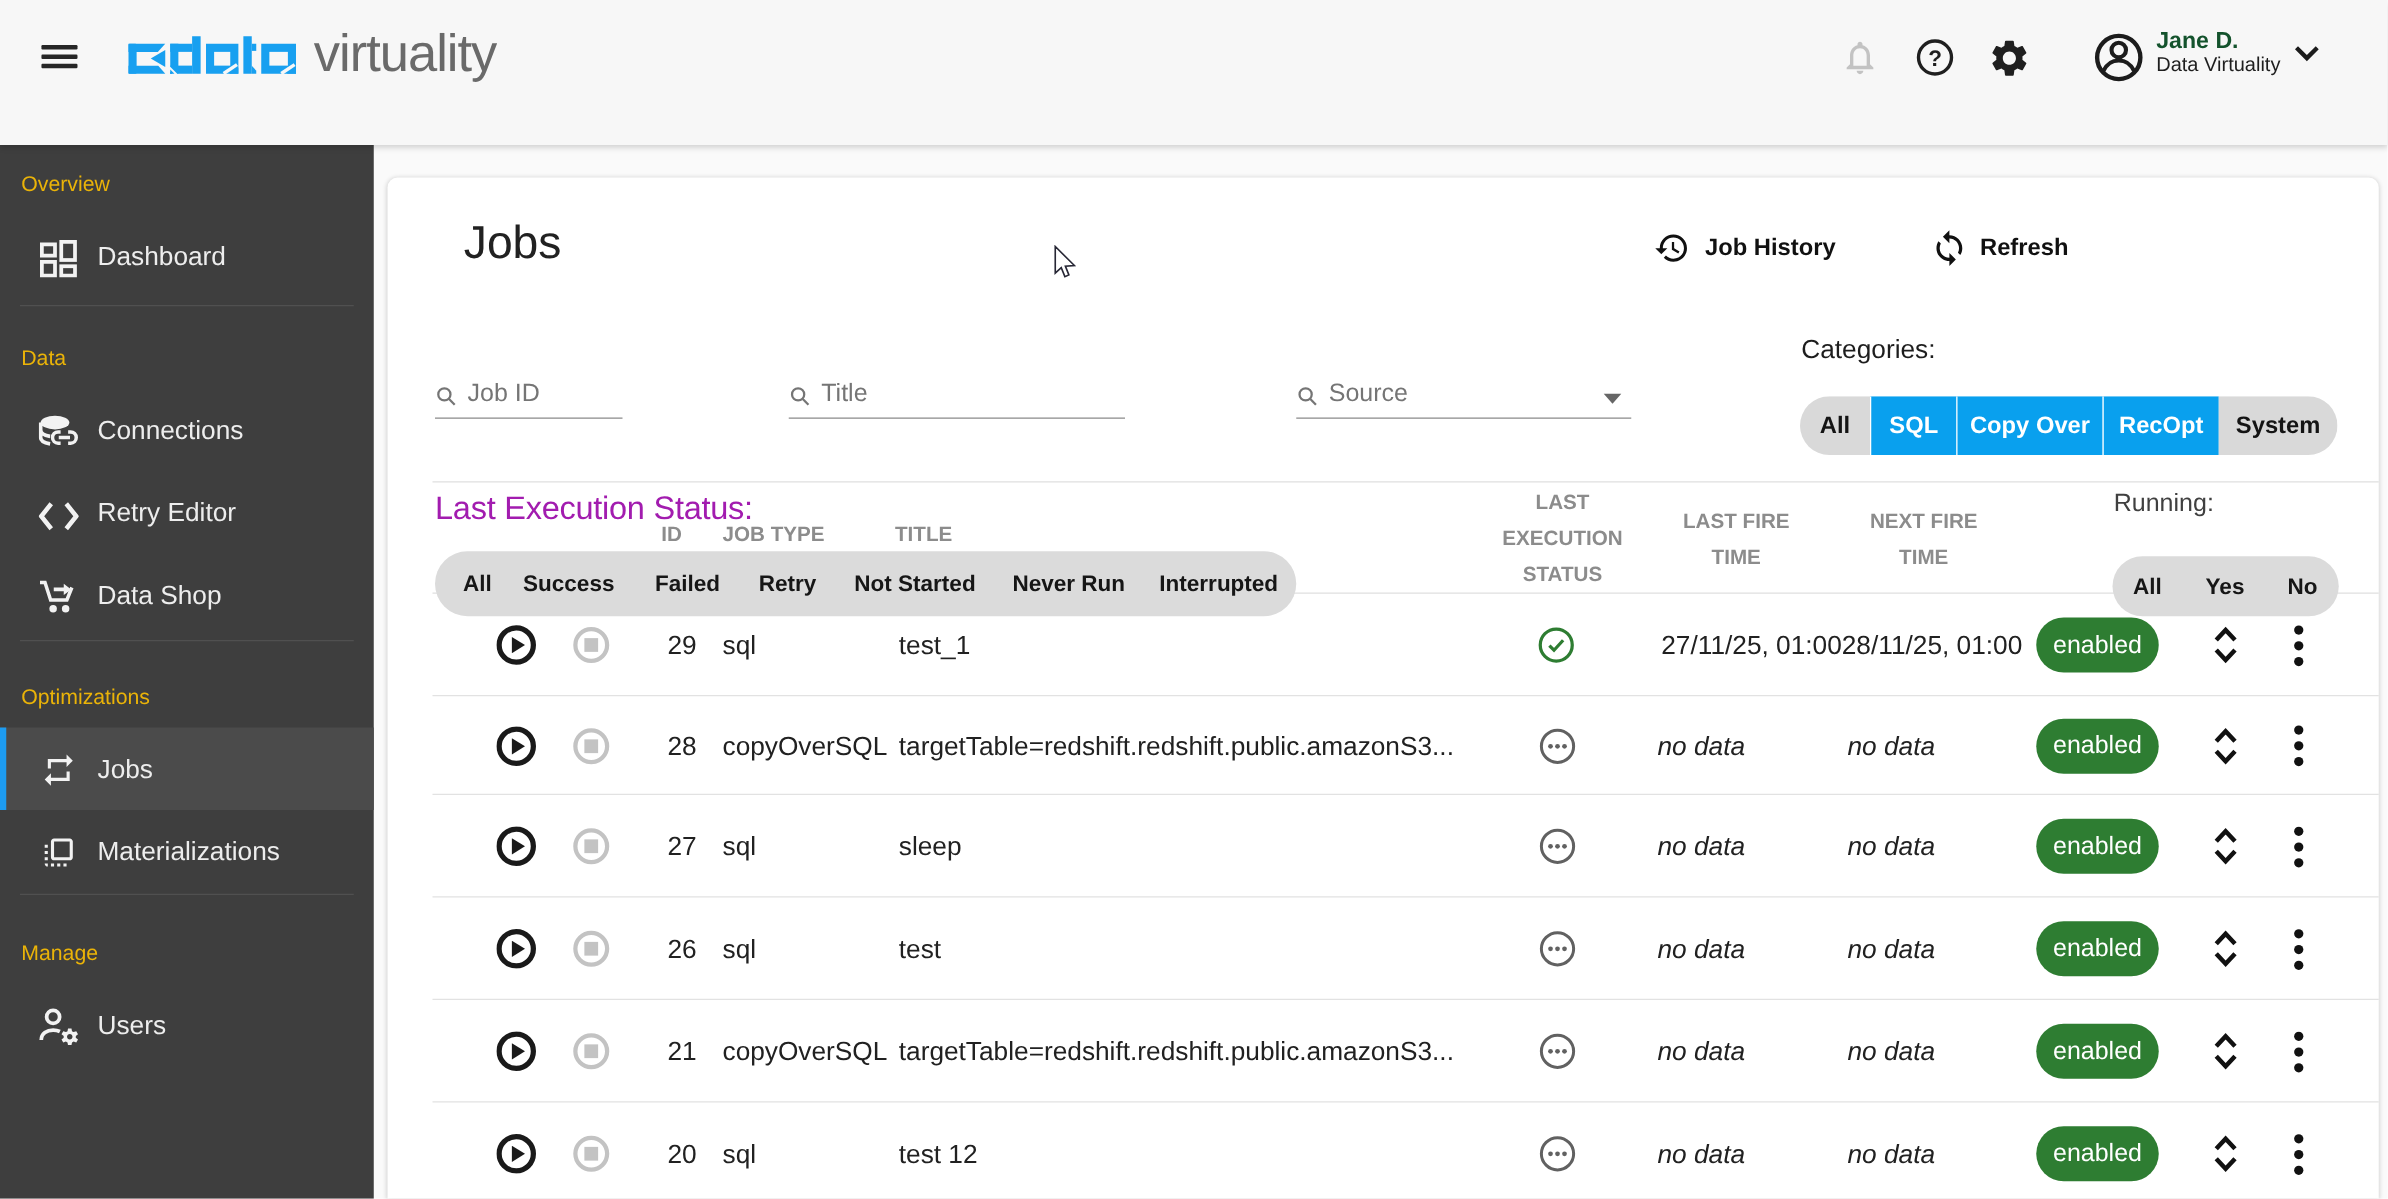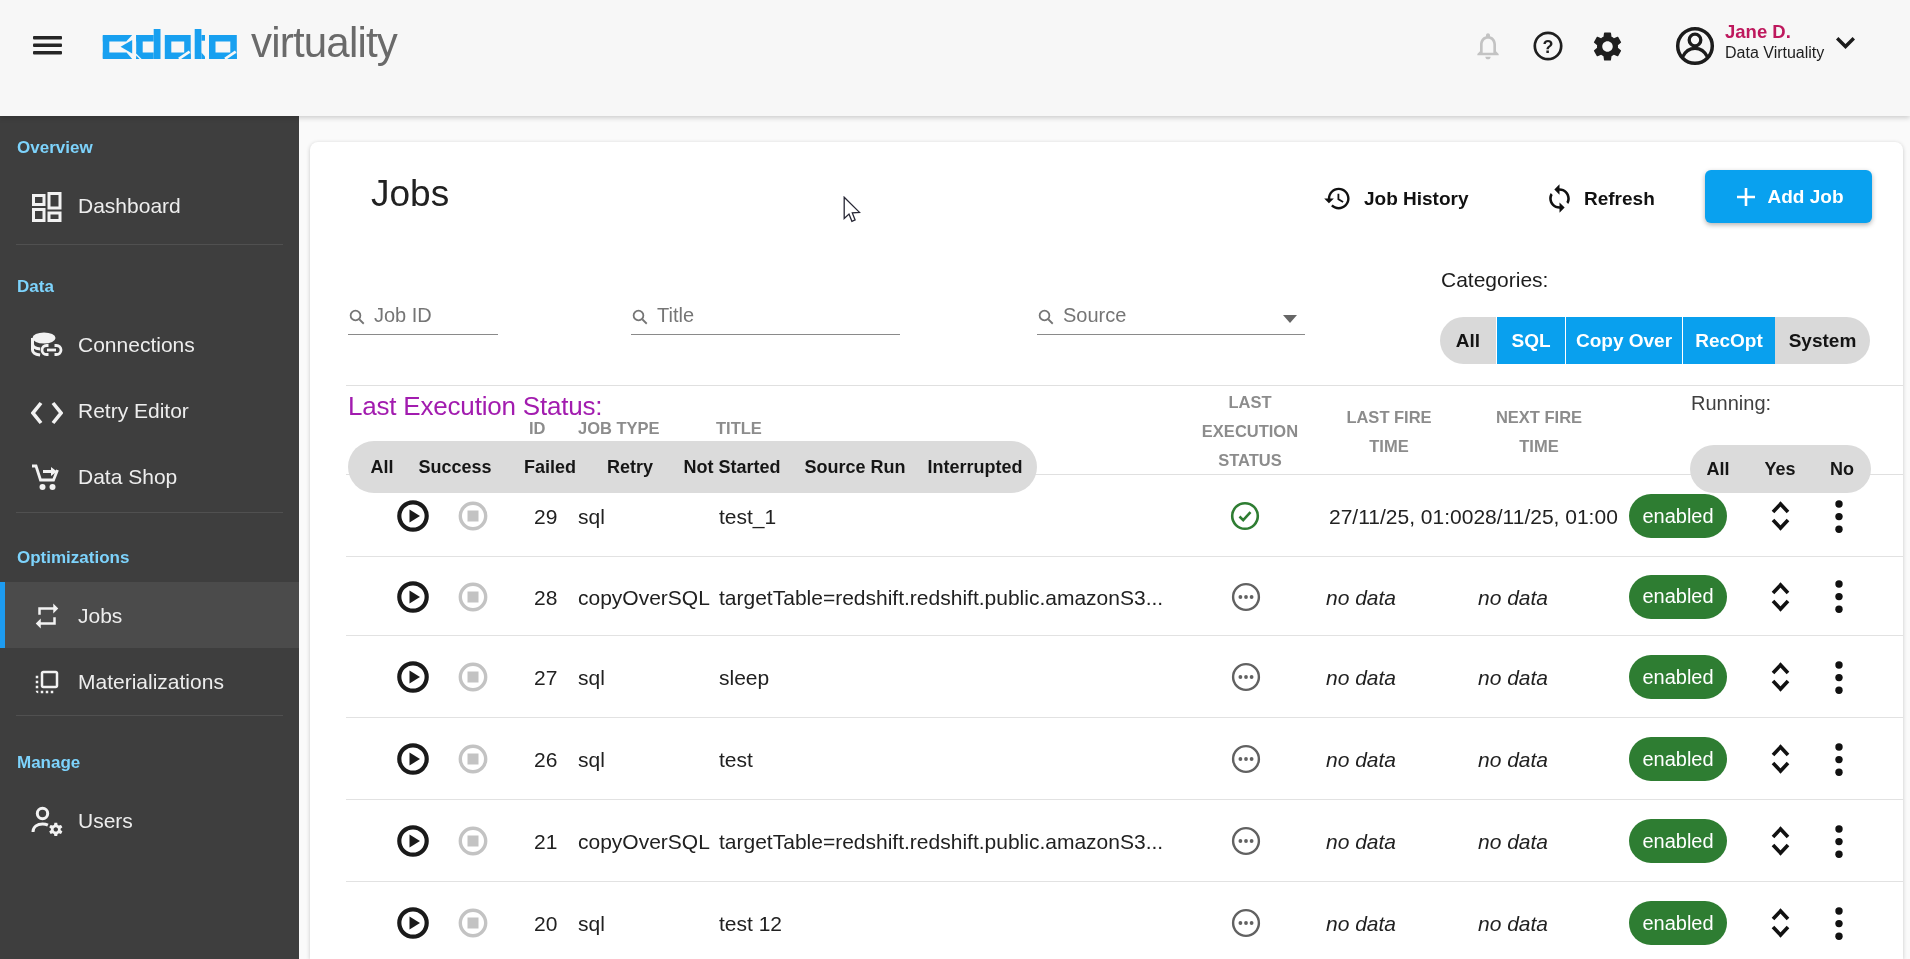--- a/index.html
+++ b/index.html
@@ -4,28 +4,28 @@
 <style>
   * { margin:0; padding:0; box-sizing:border-box; }
   html,body { width:1910px; height:959px; overflow:hidden; }
   body { font-family:"Liberation Sans", sans-serif; background:#fafafa; position:relative; }
   .abs { position:absolute; }
 
   
   #topbar { position:absolute; left:0; top:0; width:1910px; height:116px; background:#f7f7f7;
             box-shadow:0 2px 5px rgba(0,0,0,0.18); z-index:30; }
   #virtuality { position:absolute; left:251px; top:22px; font-size:42px; line-height:1; color:#6a6a6a; letter-spacing:-0.8px; }
-  .uname { position:absolute; left:1725px; top:21px; font-size:18.5px; font-weight:bold; color:#be185d; }
+  .uname { position:absolute; left:1725px; top:21px; font-size:18.5px; font-weight:bold; color:#14532d; }
   .uorg  { position:absolute; left:1725px; top:44px; font-size:16px; color:#1e1e1e; }
 
   
   #sidebar { position:absolute; left:0; top:93px; width:299px; height:866px; background:#3e3e3e; z-index:20; }
   #sidebar .shade { position:absolute; left:0; top:0; width:100%; height:9px;
                     background:linear-gradient(rgba(0,0,0,0.28), rgba(0,0,0,0)); }
-  .nav-label { position:absolute; left:17px; font-size:17px; font-weight:bold; color:#7dd3fc; }
+  .nav-label { position:absolute; left:17px; font-size:17px; font-weight:normal; color:#eab308; }
   .nav-text  { position:absolute; left:78px; font-size:21px; color:#ededed; }
   .nav-div   { position:absolute; left:16px; width:267px; height:1px; background:#505050; }
   #sel-item  { position:absolute; left:0; top:489px; width:299px; height:66px; background:#4b4b4b;
                border-left:5px solid #1d9bf0; }
 
   
   #card { position:absolute; left:310px; top:142px; width:1593px; height:817px; background:#fff;
           box-shadow:0 1px 4px rgba(0,0,0,0.2); border-radius:8px 8px 0 0; z-index:10; }
   #title { position:absolute; left:61px; top:31px; font-size:37px; color:#212121; }
   .hd-act { position:absolute; top:46px; font-size:19px; font-weight:bold; color:#111; }
@@ -177,23 +177,20 @@
   <div id="title">Jobs</div>
 
   <svg class="abs" style="left:1013px; top:42px;" width="29" height="29" viewBox="0 0 24 24">
     <path fill="#111" d="M13 3c-4.97 0-9 4.03-9 9H1l3.89 3.89.07.14L9 12H6c0-3.87 3.13-7 7-7s7 3.13 7 7-3.13 7-7 7c-1.93 0-3.68-.79-4.94-2.06l-1.42 1.42C8.27 19.99 10.51 21 13 21c4.97 0 9-4.03 9-9s-4.03-9-9-9zm-1 5v5l4.25 2.52.77-1.28-3.52-2.09V8z"></path>
   </svg>
   <div class="hd-act" style="left:1054px;">Job History</div>
   <svg class="abs" style="left:1234px; top:41px;" width="31" height="31" viewBox="0 0 24 24">
     <path fill="#111" d="M12 4V1L8 5l4 4V6c3.31 0 6 2.69 6 6 0 1.01-.25 1.97-.7 2.8l1.46 1.46C19.54 15.03 20 13.57 20 12c0-4.42-3.58-8-8-8zm0 14c-3.31 0-6-2.69-6-6 0-1.01.25-1.97.7-2.8L5.24 7.74C4.46 8.97 4 10.43 4 12c0 4.42 3.58 8 8 8v3l4-4-4-4v3z"></path>
   </svg>
   <div class="hd-act" style="left:1274px;">Refresh</div>
-  <div id="addjob"><svg width="24" height="24" viewBox="0 0 24 24" style="margin-right:10px;">
-        <path d="M12 3v18M3 12h18" stroke="#fff" stroke-width="2.6"></path>
-      </svg>Add Job</div>
 
   <div class="sfield" style="left:38px; top:157px; width:150px;">
     <svg class="abs" style="left:0; top:9px;" width="18" height="18" viewBox="0 0 24 24" fill="none">
       <circle cx="10" cy="10" r="6.5" stroke="#757575" stroke-width="2.4"></circle>
       <path d="M15 15l6 6" stroke="#757575" stroke-width="2.4"></path>
     </svg>
     <div class="ph">Job ID</div>
   </div>
   <div class="sfield" style="left:321px; top:157px; width:269px;">
     <svg class="abs" style="left:0; top:9px;" width="18" height="18" viewBox="0 0 24 24" fill="none">
@@ -231,21 +228,21 @@
   <div class="col-h" style="left:890px; top:246px; width:100px; text-align:center; line-height:29px;">LAST<br>EXECUTION<br>STATUS</div>
   <div class="col-h" style="left:1019px; top:261px; width:120px; text-align:center; line-height:29px;">LAST FIRE<br>TIME</div>
   <div class="col-h" style="left:1169px; top:261px; width:120px; text-align:center; line-height:29px;">NEXT FIRE<br>TIME</div>
 
   <div id="pill-l">
     <div class="pill-opt" style="left:34px;  top:16px;">All</div>
     <div class="pill-opt" style="left:107px; top:16px;">Success</div>
     <div class="pill-opt" style="left:202px; top:16px;">Failed</div>
     <div class="pill-opt" style="left:282px; top:16px;">Retry</div>
     <div class="pill-opt" style="left:384px; top:16px;">Not Started</div>
-    <div class="pill-opt" style="left:507px; top:16px;">Source Run</div>
+    <div class="pill-opt" style="left:507px; top:16px;">Never Run</div>
     <div class="pill-opt" style="left:627px; top:16px;">Interrupted</div>
   </div>
   <div id="pill-r">
     <div class="pill-opt" style="left:28px;  top:14px;">All</div>
     <div class="pill-opt" style="left:90px;  top:14px;">Yes</div>
     <div class="pill-opt" style="left:152px; top:14px;">No</div>
   </div>
 
   <div id="rows">
       <div class="row-sep" style="top:414px;"></div>

